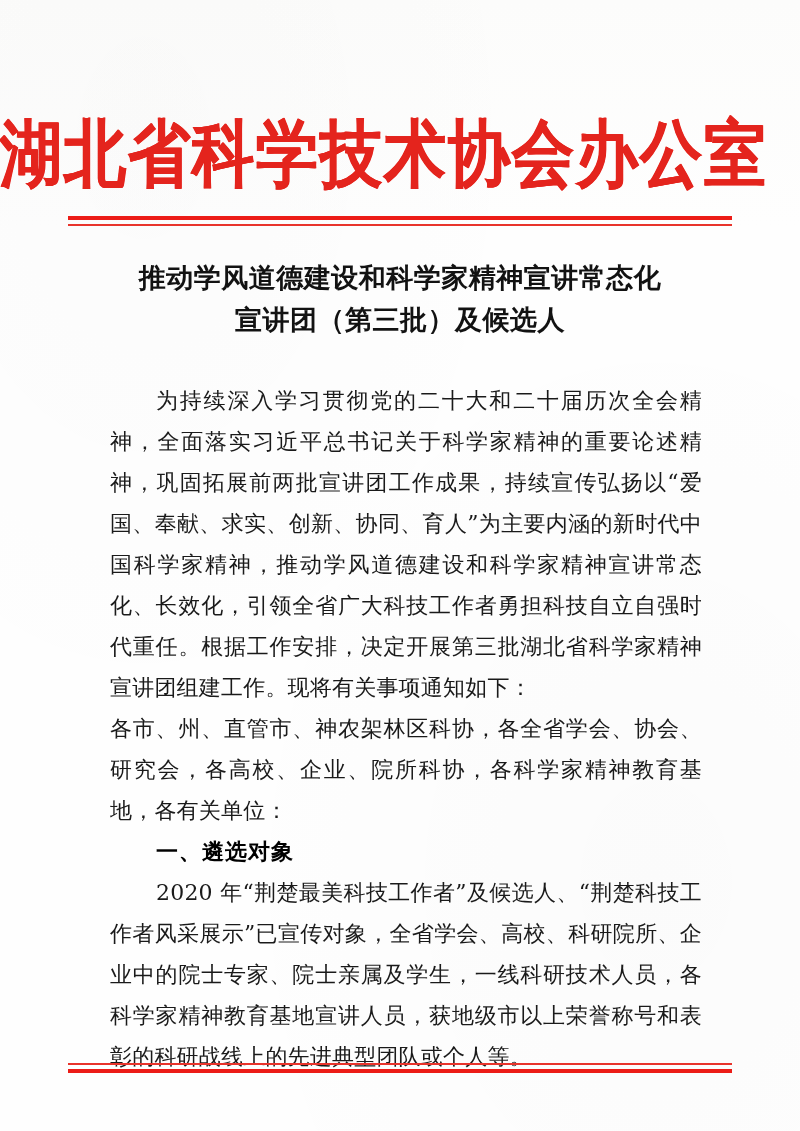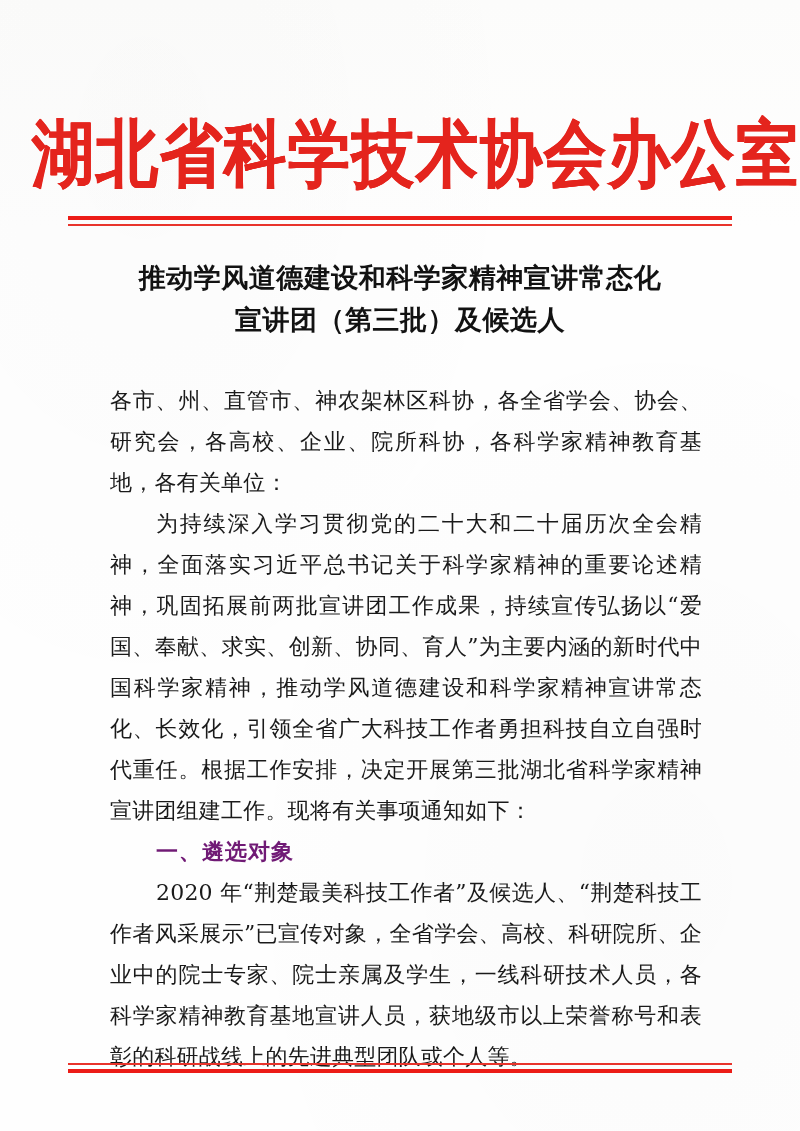--- a/index.html
+++ b/index.html
@@ -32,21 +32,21 @@
       radial-gradient(ellipse at 82% 78%, rgba(0,0,0,0.010) 0%, rgba(0,0,0,0) 50%),
       linear-gradient(180deg, rgba(250,250,248,0.5) 0%, rgba(255,255,255,0) 20%);
   }
 
   
   .masthead {
     position: absolute;
     left: 0;
     right: 0;
     top: 118px;
-    text-align: right;
+    text-align: left;
   }
   .masthead-title {
     display: inline-block;
     font-family: "DejaVu Sans", "Liberation Sans", sans-serif;
     font-weight: 700;
     font-size: 62px;
     line-height: 1.0;
     letter-spacing: 2px;
     color: #e4241d;
     white-space: nowrap;
@@ -114,21 +114,21 @@
   .para.indent {
     text-indent: 46px;
   }
   .section-heading {
     margin: 0;
     font-family: "DejaVu Sans", "Liberation Sans", sans-serif;
     font-weight: 700;
     font-size: 22px;
     line-height: 41px;
     text-indent: 46px;
-    color: #701a75;
+    color: #000000;
     letter-spacing: 1px;
   }
 </style>
 </head>
 <body>
 
 <div class="page">
 
   <div class="scan-noise"></div>
 
@@ -141,23 +141,23 @@
     <div class="rule-gap"></div>
     <div class="rule-thin"></div>
   </div>
 
   <div class="doc-title">
     <span class="line">推动学风道德建设和科学家精神宣讲常态化</span>
     <span class="line">宣讲团（第三批）及候选人</span>
   </div>
 
   <div class="body-block">
+    <p class="para indent">为持续深入学习贯彻党的二十大和二十届历次全会精神，全面落实习近平总书记关于科学家精神的重要论述精神，巩固拓展前两批宣讲团工作成果，持续宣传弘扬以“爱国、奉献、求实、创新、协同、育人”为主要内涵的新时代中国科学家精神，推动学风道德建设和科学家精神宣讲常态化、长效化，引领全省广大科技工作者勇担科技自立自强时代重任。根据工作安排，决定开展第三批湖北省科学家精神宣讲团组建工作。现将有关事项通知如下：</p>
+
     <p class="para">各市、州、直管市、神农架林区科协，各全省学会、协会、研究会，各高校、企业、院所科协，各科学家精神教育基地，各有关单位：</p>
-
-    <p class="para indent">为持续深入学习贯彻党的二十大和二十届历次全会精神，全面落实习近平总书记关于科学家精神的重要论述精神，巩固拓展前两批宣讲团工作成果，持续宣传弘扬以“爱国、奉献、求实、创新、协同、育人”为主要内涵的新时代中国科学家精神，推动学风道德建设和科学家精神宣讲常态化、长效化，引领全省广大科技工作者勇担科技自立自强时代重任。根据工作安排，决定开展第三批湖北省科学家精神宣讲团组建工作。现将有关事项通知如下：</p>
 
     <p class="section-heading">一、遴选对象</p>
 
     <p class="para indent">2020 年“荆楚最美科技工作者”及候选人、“荆楚科技工作者风采展示”已宣传对象，全省学会、高校、科研院所、企业中的院士专家、院士亲属及学生，一线科研技术人员，各科学家精神教育基地宣讲人员，获地级市以上荣誉称号和表彰的科研战线上的先进典型团队或个人等。</p>
   </div>
 
   <div class="rule-group bottom">
     <div class="rule-thin"></div>
     <div class="rule-gap"></div>
     <div class="rule-thick"></div>

